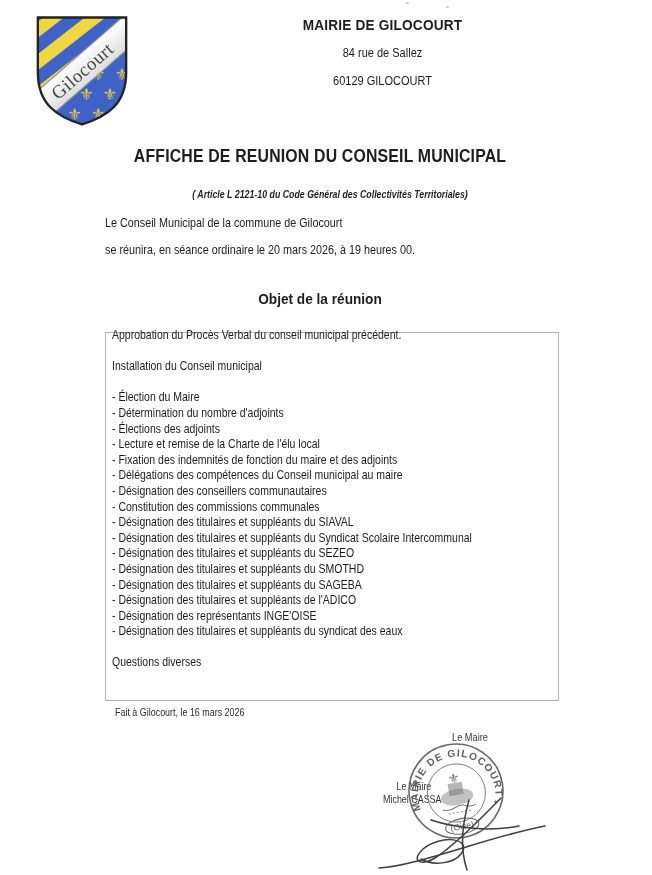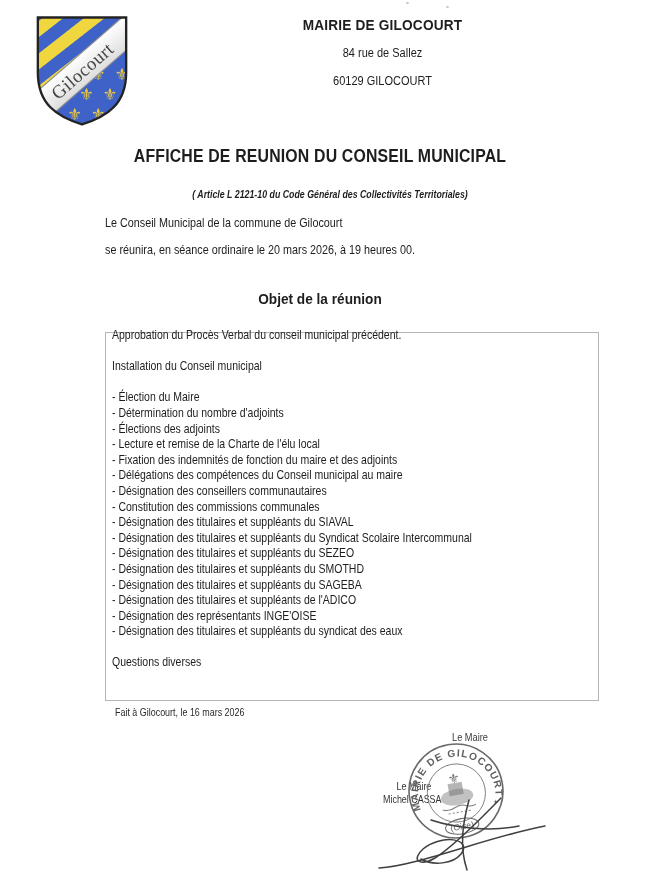--- a/index.html
+++ b/index.html
@@ -23,21 +23,20 @@
   .doc-subtitle{left:0;top:189px;width:660px;font-size:10px;font-weight:bold;font-style:italic;}
 
   .intro1{left:105px;top:216px;font-size:12.7px;}
   .intro2{left:105px;top:243px;font-size:12.7px;}
 
   .section-heading{left:0;top:290px;width:640px;font-size:15.5px;font-weight:bold;}
 
   .agenda-box{
     left:105px;top:332px;width:452px;height:367px;
     border:1px solid #b5b5b5;
-    padding-left:40px;
   }
   .agenda-content{position:absolute;left:6px;top:-6px;right:2px;}
   .agenda-line{
     height:15.6px;font-size:12.8px;line-height:15.6px;
     transform:scaleX(.82);transform-origin:left top;white-space:nowrap;
   }
 
   .issued-line{left:115px;top:706px;font-size:10.5px;color:#2a2a2a;}
   .maire-label{left:420px;top:731px;width:100px;font-size:10.5px;color:#3a3a3a;}
 

